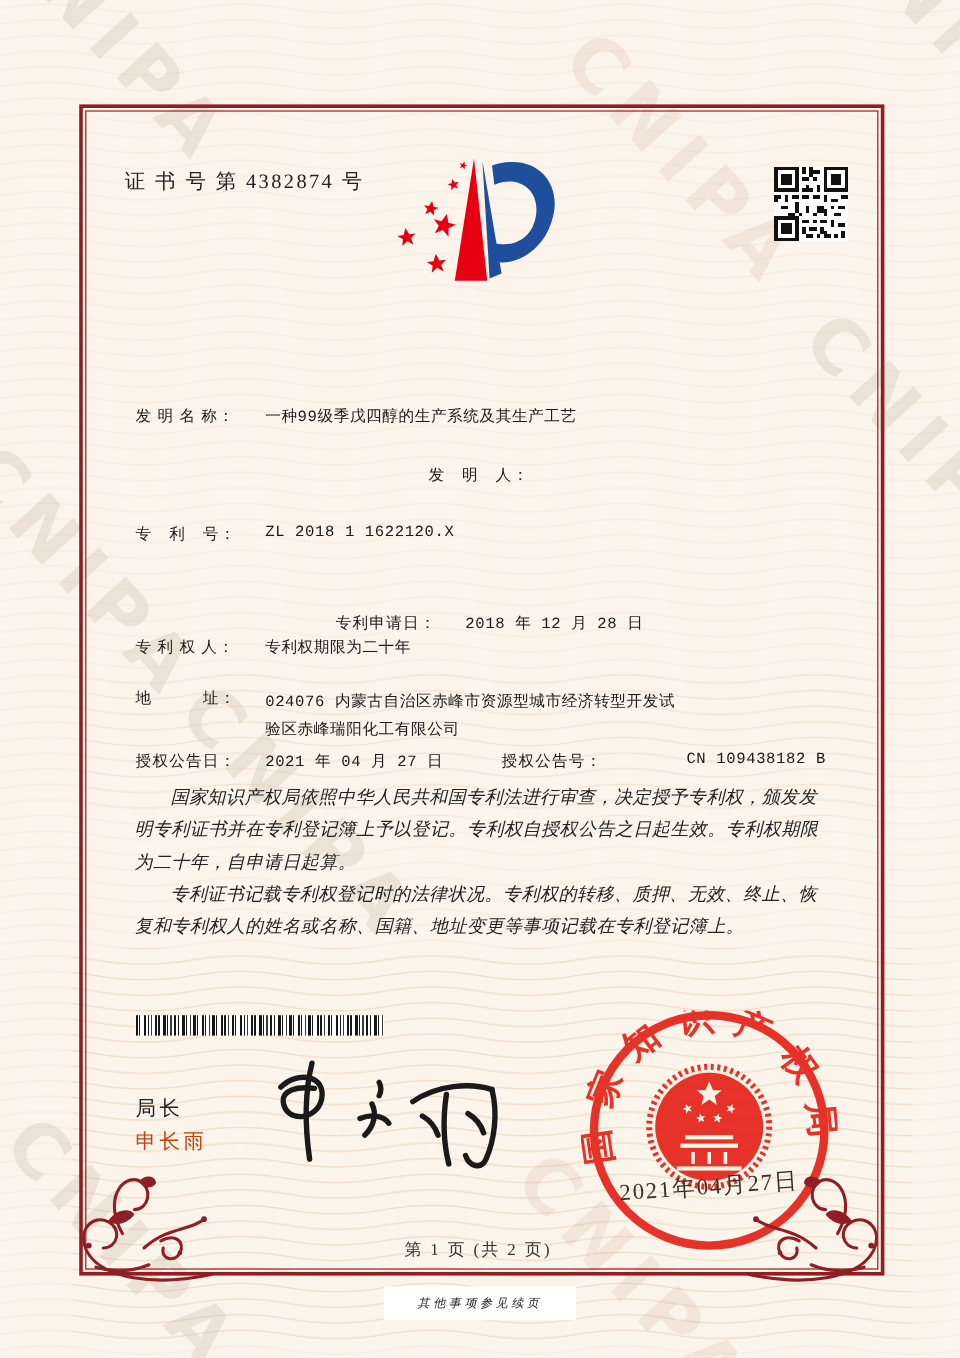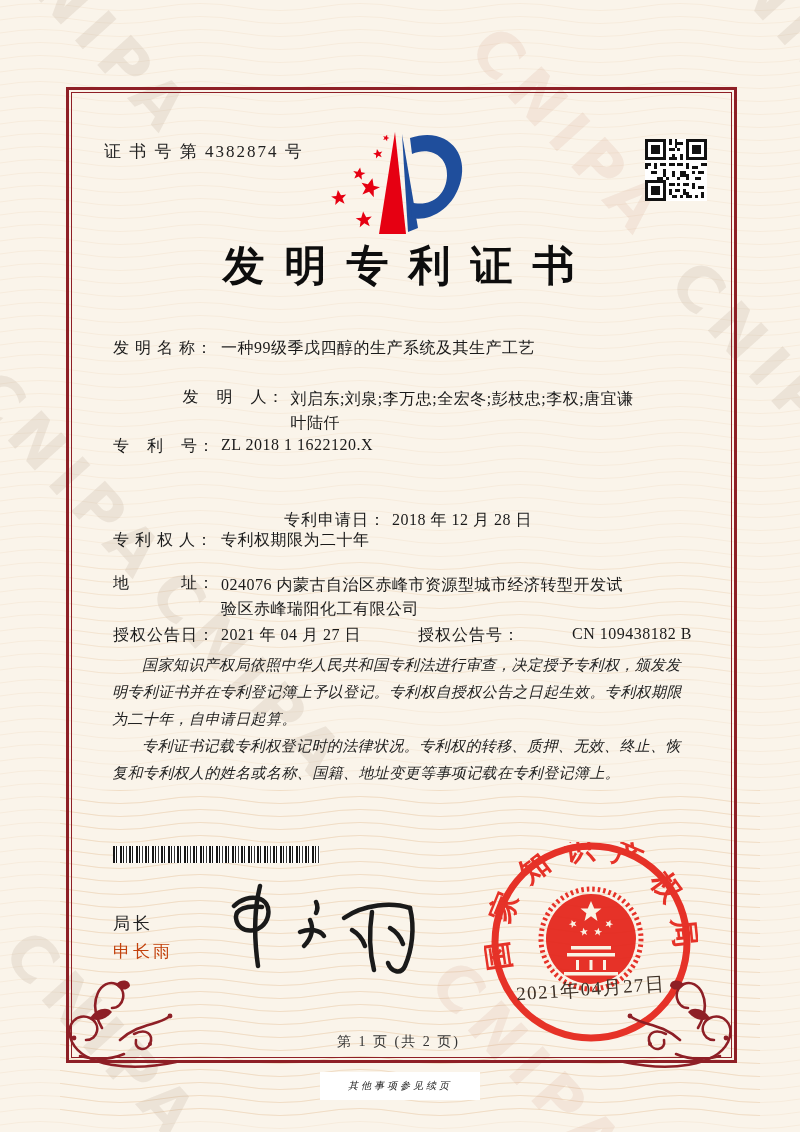--- a/index.html
+++ b/index.html
@@ -19,23 +19,23 @@
   .frame{position:absolute; left:66px; top:87px; width:665px; height:970px; border:3px solid #8e1f26;}
   .frame-inner{position:absolute; left:2px; top:2px; right:2px; bottom:2px; border:1px solid #8e1f26;}
   .cert-number{position:absolute; left:104px; top:140px; font-size:17px; letter-spacing:2px; color:#222;}
   .logo{position:absolute; left:326px; top:126px; width:142px; height:116px;}
   .qr{position:absolute; left:645px; top:139px; width:62px; height:62px;}
   .title{
     position:absolute; left:66px; top:238px; width:665px; text-align:center;
     font-size:42px; font-weight:bold; color:#0d0d0d; letter-spacing:20px; text-indent:20px;
     font-family:"Liberation Serif","DejaVu Serif",serif;
   }
-  .row{position:absolute; left:113px; width:590px; font-size:16px; display:flex;}
+  .row{position:absolute; left:113px; width:590px; font-size:13px; display:flex;}
   .row .lbl{flex:0 0 102px; letter-spacing:1px; color:#1a1a1a;}
-  .row .val{margin-left:6px; letter-spacing:0.5px; color:#1a1a1a;}
+  .row .val{margin-left:6px; letter-spacing:0.5px; color:#1a1a1a;font-family:Liberation Mono, monospace;}
   .pre{white-space:pre-line; line-height:24px;}
   .row.r-name{top:338px;} .row.r-inv{top:387px;justify-content:center;} .row.r-pno{top:436px;}
   .row.r-fil{top:510px;justify-content:center;} .row.r-pat{top:530px;} .row.r-adr{top:573px;}
   .row.r-grant{top:625px;}
   .grant2{position:absolute; left:305px; top:0; display:flex; width:290px;gap:46px;}
   .grant2 .lbl{flex:0 0 102px;}
   .row-wrap{position:relative;}
   .body-text{
     position:absolute; left:112px; top:652px; width:578px;
     font-size:15px; line-height:27px; color:#222; font-style:italic; letter-spacing:0.4px;
@@ -110,30 +110,27 @@
     <use href="#star" fill="#e60012" transform="translate(44,62) scale(1.0) rotate(14)"></use>
     <use href="#star" fill="#e60012" transform="translate(38,94) scale(0.85) rotate(-6)"></use>
   </svg>
 
   <svg class="qr" viewBox="0 0 21 21" xmlns="http://www.w3.org/2000/svg" style="shape-rendering:crispEdges;">
     <rect x="0" y="0" width="21" height="21" fill="#ffffff"></rect>
     <path fill="#111" fill-rule="evenodd" d="M0 0h7v7H0zM1 1h5v5H1zM2 2h3v3H2zM14 0h7v7h-7zM15 1h5v5h-5zM16 2h3v3h-3zM0 14h7v7H0zM1 15h5v5H1zM2 16h3v3H2z"></path>
     <path fill="#111" d="M8 0h1v2H8zM10 0h1v1h1v1h-1v1h-1zM12 1h1v1h-1zM8 3h2v1H8zM11 3h1v1h-1zM9 5h1v1h1v1H9zM12 5h1v2h-1zM8 6h1v1H8zM10 6h1v1h-1zM12 6h1v1h-1zM6 8h1v1H6zM6 10h1v1H6zM6 12h1v1H6zM0 8h2v1H1v1H0zM3 8h1v2H3zM5 8h2v1H5zM8 8h2v1H8zM11 8h2v1h-2zM14 8h1v2h-1zM16 9h2v1h-2zM19 8h2v1h-2zM2 11h2v1H2zM6 11h1v1H6zM9 11h1v2H9zM12 11h2v2h-2zM16 11h1v1h-1zM18 11h2v1h-2zM4 13h2v1H4zM7 13h1v1H7zM11 13h1v1h-1zM14 12h1v2h-1zM17 13h2v1h-2zM8 15h2v1H8zM11 15h1v1h-1zM13 15h2v1h-2zM16 15h1v2h-1zM18 16h2v1h-2zM8 17h1v2H8zM10 17h2v1h-2zM13 17h1v1h1v1h-2zM19 18h1v2h-1zM9 19h2v1H9zM12 19h1v1h-1zM14 19h2v1h-2zM17 19h1v1h-1z"></path>
   </svg>
 
-  <div class="title">发明专利证书</div>
 
   <div class="row r-name">
     <span class="lbl">发 明 名 称：</span>
     <span class="val">一种99级季戊四醇的生产系统及其生产工艺</span>
   </div>
   <div class="row r-inv">
     <span class="lbl">发　明　人：</span>
-    <span class="val pre">刘启东;刘泉;李万忠;全宏冬;彭枝忠;李权;唐宜谦
-叶陆仟</span>
   </div>
   <div class="row r-pno">
     <span class="lbl">专　利　号：</span>
     <span class="val">ZL 2018 1 1622120.X</span>
   </div>
   <div class="row r-fil">
     <span class="lbl">专利申请日：</span>
     <span class="val">2018 年 12 月 28 日</span>
   </div>
   <div class="row r-pat">

